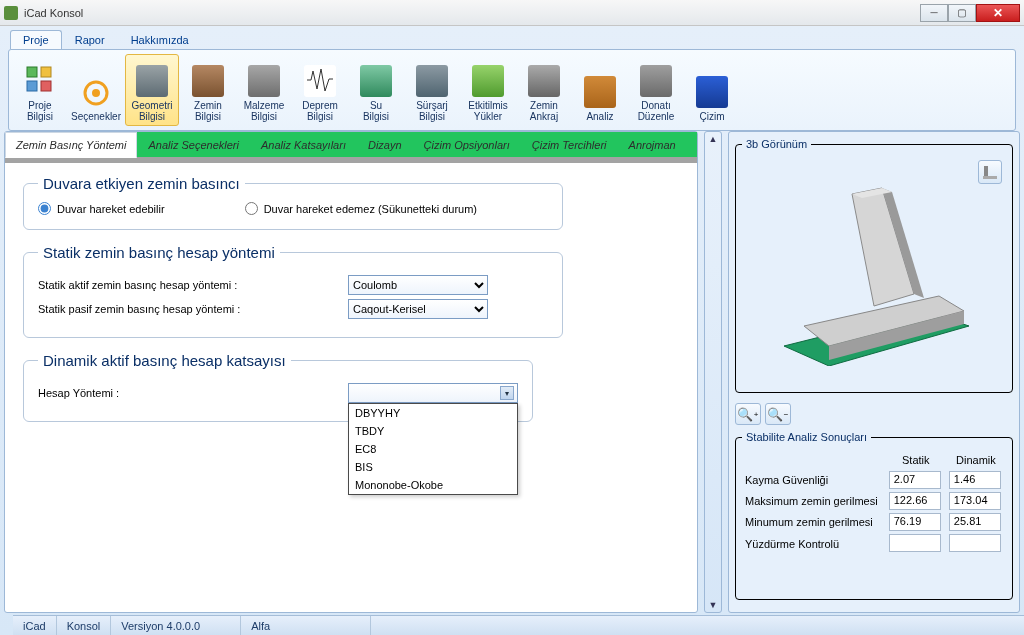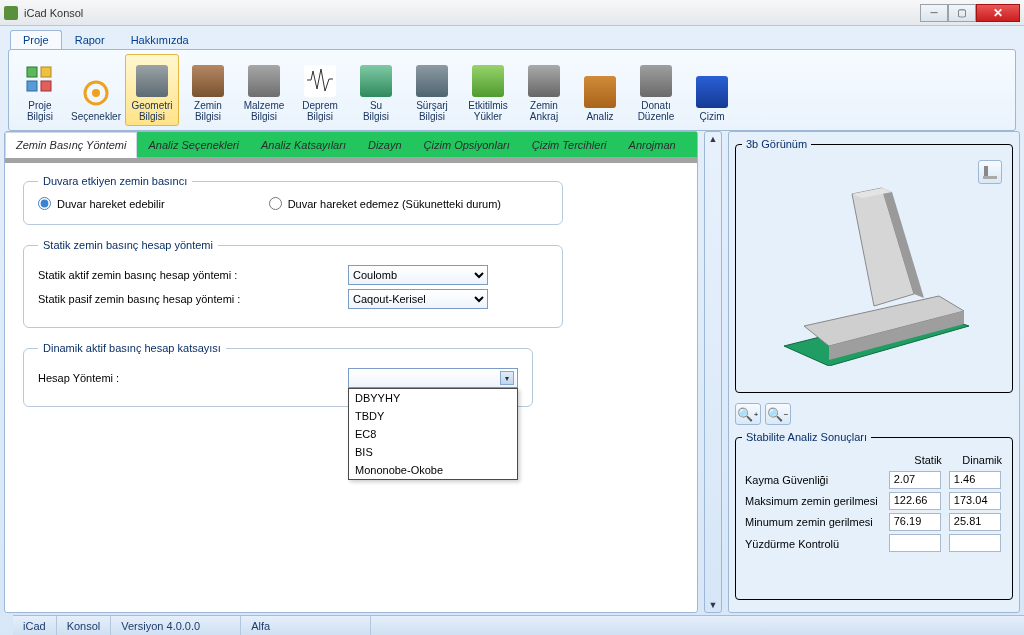--- a/index.html
+++ b/index.html
@@ -49,43 +49,43 @@
 .scroll-col .arr { font-size: 9px; color:#335; }
 .right { width: 292px; background: #e6f0fb; border: 1px solid #9db8d7; border-radius: 3px; padding: 6px; display:flex; flex-direction:column; }
 
 
 .subtabs { display: flex; border-bottom: 6px solid #a3a3a3; background: #22c55e; font-style: italic; }
 .subtab { padding: 6px 10px; color: #2d2d2d; border: 1px solid transparent; border-bottom: none; margin-bottom: -1px; cursor: default; }
 .subtab.active { background: #fff; border-color: #cdd8e4; border-bottom: 1px solid #fff; }
 
 .pane { padding: 12px 18px; }
 fieldset.grp { border: 1px solid #b8c8db; border-radius: 6px; padding: 10px 14px 14px; margin-bottom: 14px; }
-fieldset.grp > legend { padding: 0 5px; color: #0a2f66; font-size: 11px; margin-top: 16px; }
+fieldset.grp > legend { padding: 0 5px; color: #0a2f66; font-size: 15px; margin-top: 16px; }
 .row { display: flex; align-items: center; margin: 4px 0; }
-.radio-row { display: flex; gap: 104px; }
+.radio-row { display: flex; gap: 80px; }
 label.rad { display: flex; align-items: center; gap: 6px; }
 input[type=radio] { accent-color: #3b82d0; }
 .field-label { width: 310px; }
 select.dd { width: 140px; height: 20px; border: 1px solid #7b9cc4; background: linear-gradient(#fff,#eef4fc); }
 .combo { position: relative; width: 170px; }
 .combo-box { height: 20px; border: 1px solid #7b9cc4; background: linear-gradient(#fff,#eef4fc); display:flex; align-items:center; justify-content:flex-end; padding-right: 3px;}
 .combo-arrow { width:14px; height:14px; background: linear-gradient(#e2ecf7,#c0d5ee); border:1px solid #89a7cc; display:flex; align-items:center; justify-content:center; font-size: 8px; color:#2a4; color:#234;}
 .drop-list { position: absolute; top: 20px; left: 0; width: 170px; background: #fff; border: 1px solid #4a4a4a; box-shadow: 2px 2px 4px rgba(0,0,0,0.2); z-index: 10; }
 .drop-list div { padding: 3px 6px; }
 
 
 .r-group { border: 1px solid #000000; border-radius: 4px; padding: 6px; margin-bottom: 6px; }
 .r-group legend { color:#0a2f66; padding: 0 4px; }
 .view3d { height: 230px; background: #e6f0fb; position:relative; display:flex; align-items:center; justify-content:center;}
 .view3d-btn { position:absolute; top:4px; right:4px; width:24px; height:24px; background:linear-gradient(#f7fbff,#d9e8f7); border:1px solid #9db8d7; border-radius:3px; display:flex;align-items:center;justify-content:center;}
 .wall-svg { width: 200px; height: 190px; }
 .zoom-row { display:flex; gap:4px; margin: 4px 0 6px; }
 .zoom-btn { width:26px; height:22px; background:linear-gradient(#f7fbff,#d9e8f7); border:1px solid #9db8d7; border-radius:3px; display:flex;align-items:center;justify-content:center; font-size:13px;}
 .stab-table { width:100%; border-collapse: separate; border-spacing: 0 3px; }
-.stab-table th { font-weight: normal; text-align: right; padding: 2px 4px; }
+.stab-table th { font-weight: normal; text-align: center; padding: 2px 4px; }
 .stab-table td { padding: 0 3px; }
 .stab-val { width: 52px; height: 18px; background: #fff; border: 1px solid #a8b9cd; padding: 1px 4px; display:inline-block; font-size:11px;}
 
 
 .status { position: absolute; bottom: 0; left: 13px; right: 0; height: 20px; background: linear-gradient(#e6effb,#cfe0f2); border-top: 1px solid #a5bdd8; display: flex; align-items: flex-start; }
 .status-item { padding: 0 10px; border-right: 1px solid #b2c7dd; height: 100%; display:flex; align-items:center; color:#1d3c68;}
 </style>
 </head>
 <body>
 

